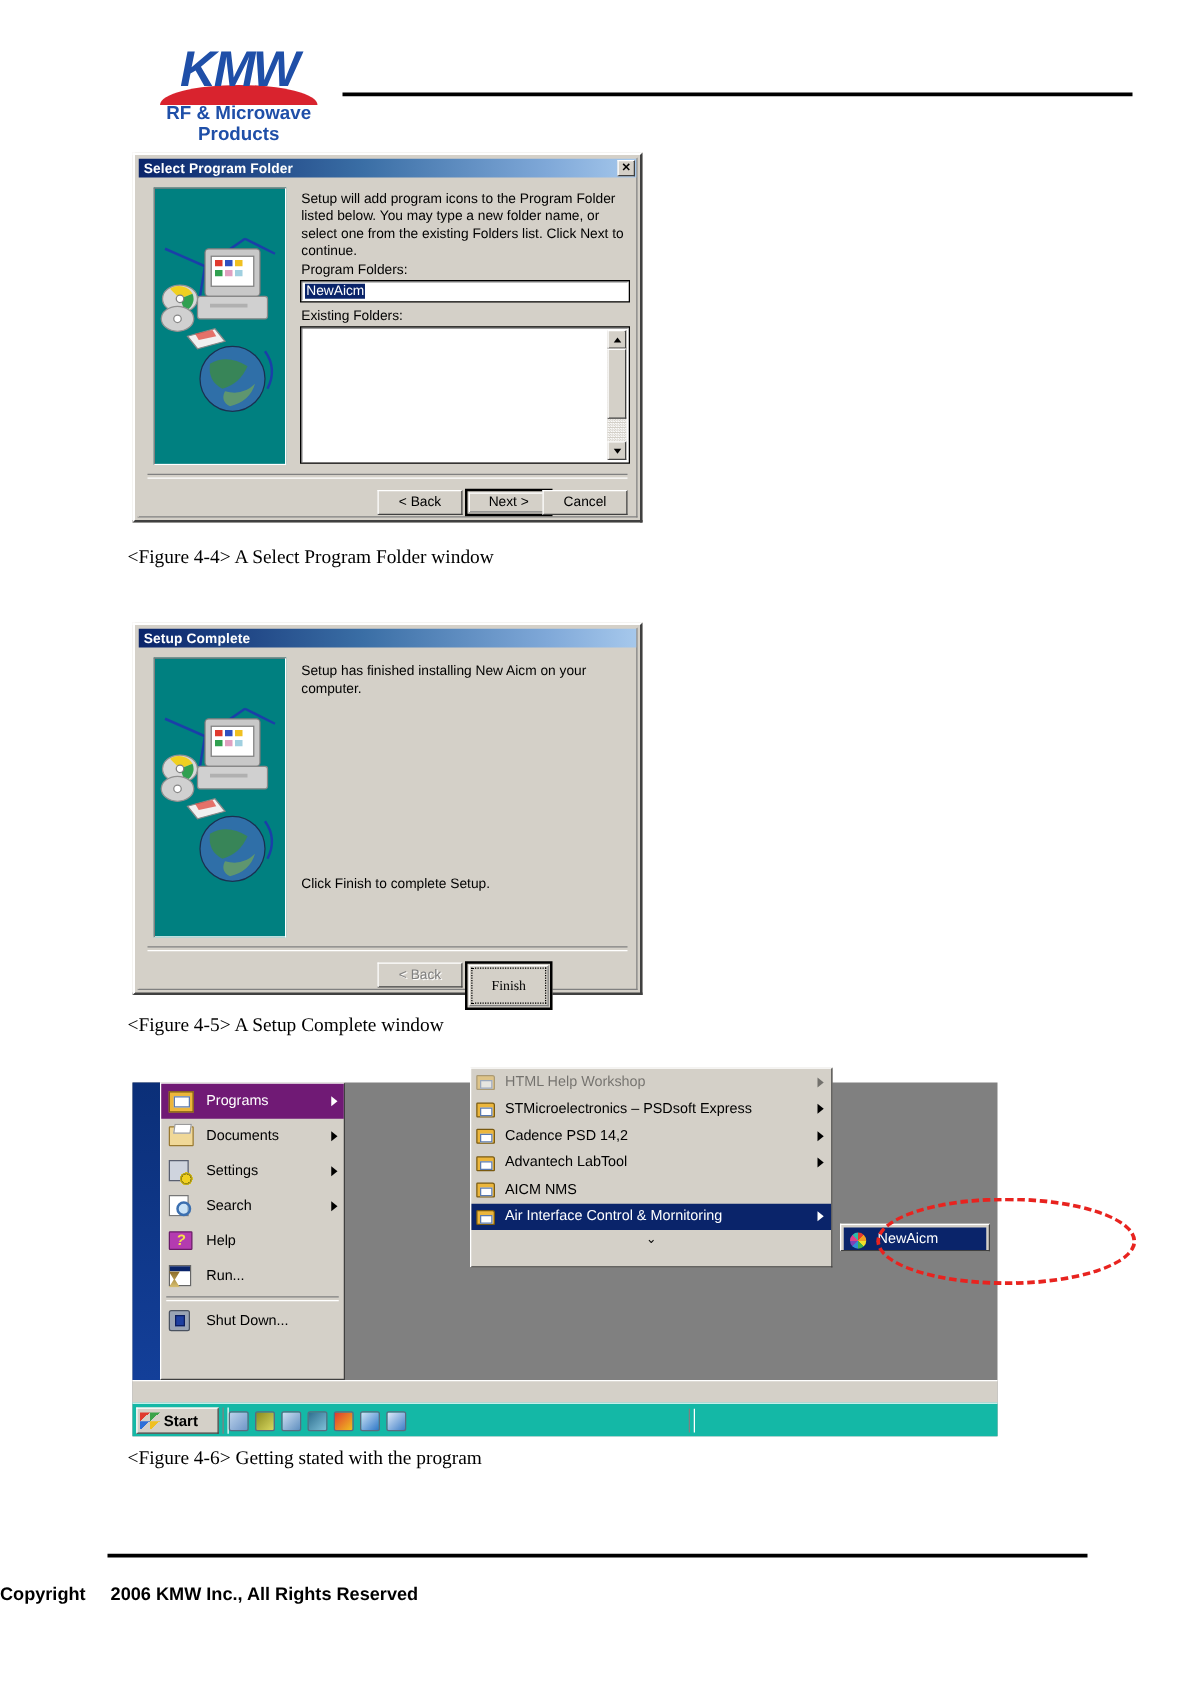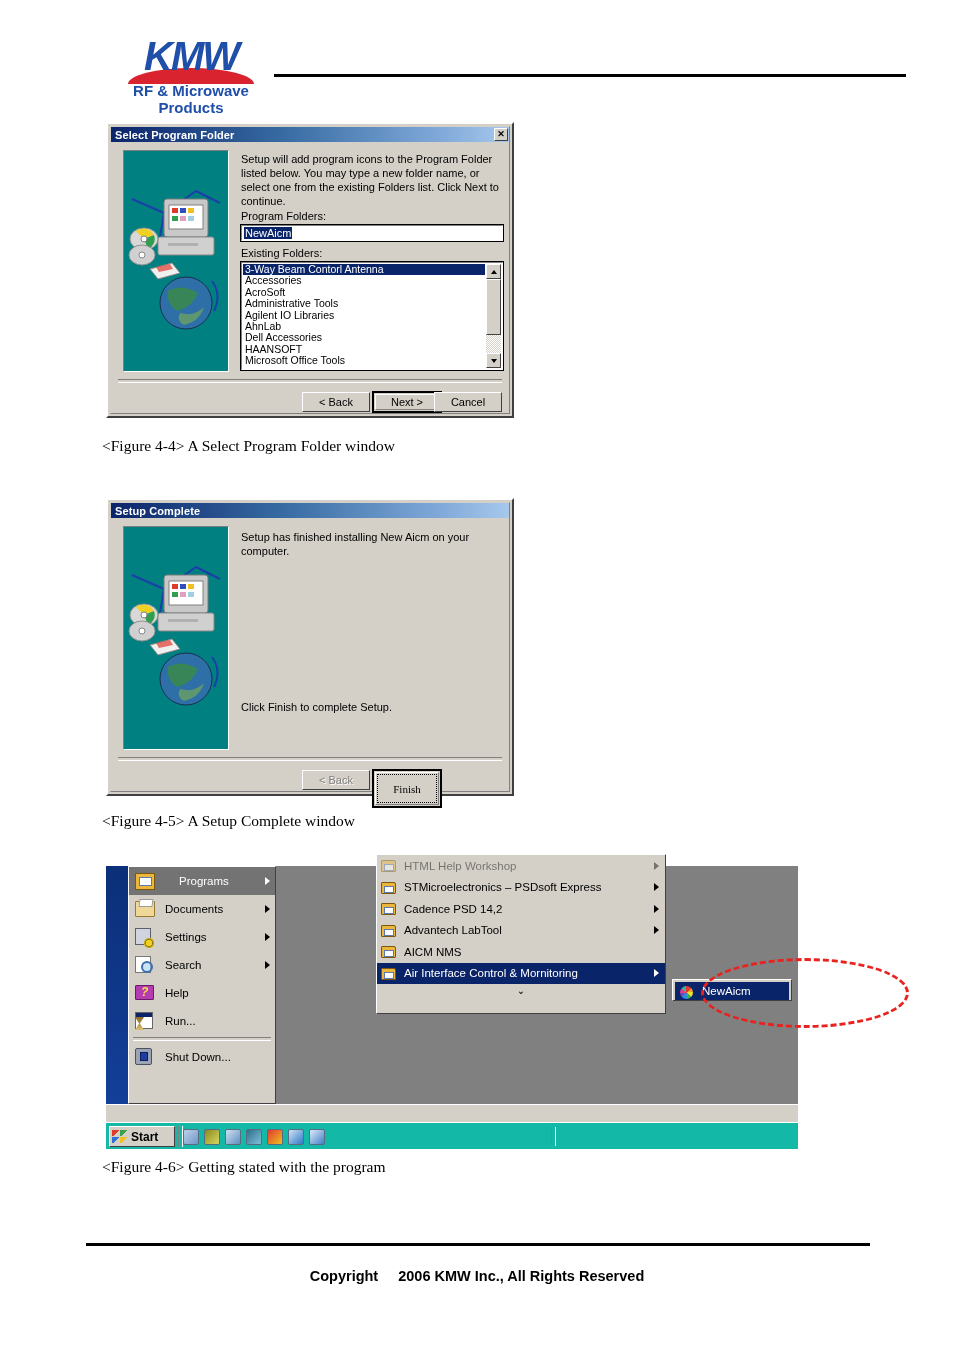--- a/index.html
+++ b/index.html
@@ -33,21 +33,21 @@
     position:absolute;left:0;top:46px;width:130px;
     font-family:"Liberation Sans", sans-serif;
     font-weight:bold;font-size:15px;color:#1f4fa8;
     text-align:center;letter-spacing:0px;
   }
   .header-rule{position:absolute;left:238px;top:74px;width:632px;height:3px;background:#000;}
 
   
   .footer-rule{position:absolute;left:86px;top:1243px;width:784px;height:3px;background:#000;}
   .footer-text{
-    position:absolute;left:0;top:1268px;width:954px;text-align:center;
+    position:absolute;left:0;top:1268px;width:954px;
     font-family:"Liberation Sans", sans-serif;
     font-weight:bold;font-size:14.5px;color:#000;
   }
   .footer-text .sp{display:inline-block;width:20px;}
 
   
   .caption{
     position:absolute;
     font-family:"Liberation Serif", serif;
     font-size:15.5px;color:#000;white-space:nowrap;
@@ -188,21 +188,21 @@
     position:absolute;left:22px;top:0;width:148px;height:238px;
     background:#d4d0c8;
     border-top:1px solid #ffffff;border-left:1px solid #ffffff;
     border-right:1px solid #404040;border-bottom:1px solid #404040;
     box-sizing:border-box;
   }
   .sm-item{
     position:relative;height:28px;display:flex;align-items:center;
     font-size:11.5px;color:#000;padding-left:4px;box-sizing:border-box;
   }
-  .sm-item.sel{background:#737373;color:#ffffff;gap:14px;}
+  .sm-item.sel{background:#701a75;color:#ffffff;}
   .sm-ico{
     width:24px;height:22px;margin-right:8px;flex:none;position:relative;
   }
   .sm-arrow{
     position:absolute;right:5px;top:50%;transform:translateY(-50%);
     width:0;height:0;border-top:4px solid transparent;border-bottom:4px solid transparent;border-left:5px solid #000;
   }
   .sm-item.sel .sm-arrow{border-left-color:#ffffff;}
   .sm-sep{height:2px;margin:2px 4px;border-top:1px solid #808080;border-bottom:1px solid #ffffff;}
 
@@ -392,31 +392,20 @@
     <div class="dlg-body-text" style="left:133px;top:28px;width:258px;">Setup will add program icons to the Program Folder listed below. You may type a new folder name, or select one from the existing Folders list.  Click Next to continue.</div>
 
     <div class="fld-label" style="left:133px;top:86px;">Program Folders:</div>
     <div class="textbox" style="left:133px;top:101px;width:262px;height:16px;">
       <span class="sel">NewAicm</span>
     </div>
 
     <div class="fld-label" style="left:133px;top:123px;">Existing Folders:</div>
 
     <div class="listbox" style="left:133px;top:138px;width:262px;height:108px;">
-      <div class="lb-items" id="existing-folders-items">
-          <div class="lb-item sel">3-Way Beam Contorl Antenna</div>
-          <div class="lb-item">Accessories</div>
-          <div class="lb-item">AcroSoft</div>
-          <div class="lb-item">Administrative Tools</div>
-          <div class="lb-item">Agilent IO Libraries</div>
-          <div class="lb-item">AhnLab</div>
-          <div class="lb-item">Dell Accessories</div>
-          <div class="lb-item">HAANSOFT</div>
-          <div class="lb-item">Microsoft Office Tools</div>
-        </div>
       <div class="scrollbar">
         <div class="sb-btn up">
             <i class="arrow-up"></i>
           </div>
         <div class="sb-track"></div>
         <div class="sb-thumb"></div>
         <div class="sb-btn down">
             <i class="arrow-down"></i>
           </div>
       </div>

